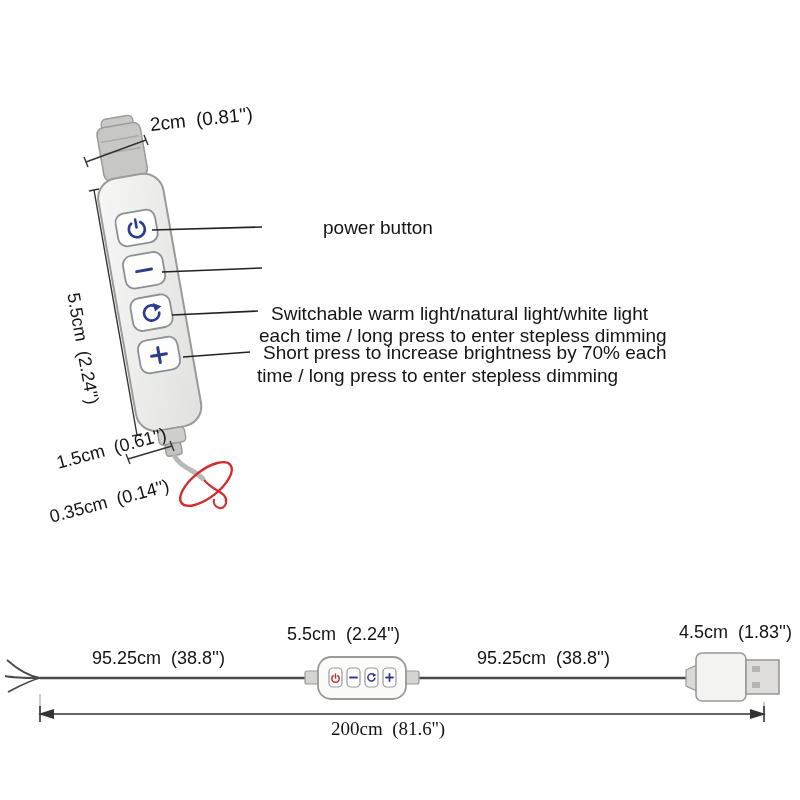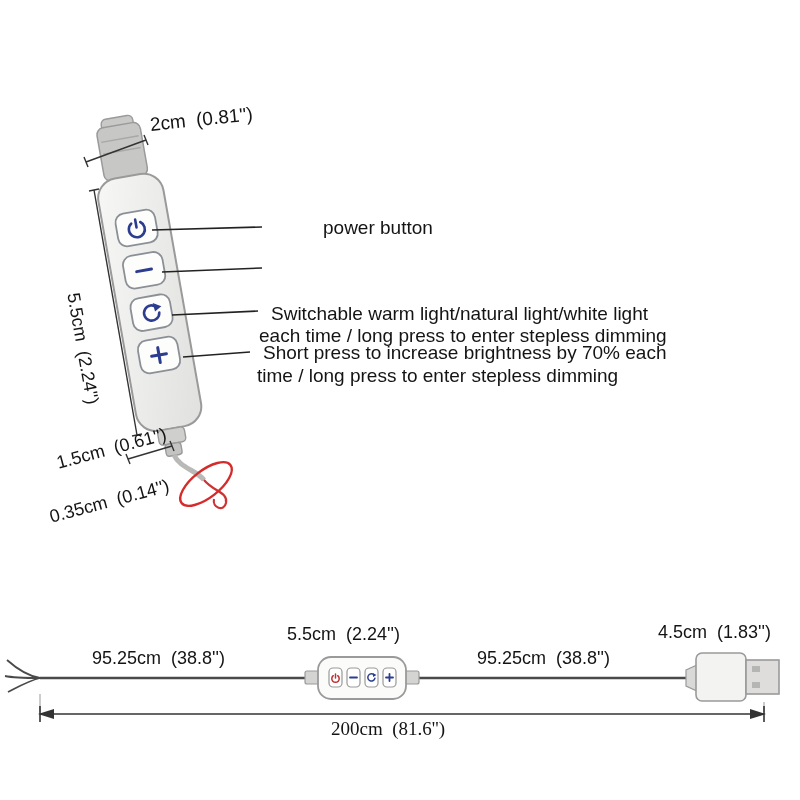--- a/index.html
+++ b/index.html
@@ -169,17 +169,17 @@
   <div class="lbl" style="left:57px;top:452px;transform:rotate(-15deg);transform-origin:left center;">1.5cm  (0.61'')</div>
 
   <div class="lbl" style="left:50px;top:506px;transform:rotate(-15deg);transform-origin:left center;">0.35cm  (0.14'')</div>
 
   <div class="lbl" style="left:92px;top:647px;">95.25cm  (38.8'')</div>
 
   <div class="lbl" style="left:287px;top:623px;">5.5cm  (2.24'')</div>
 
   <div class="lbl" style="left:477px;top:647px;">95.25cm  (38.8'')</div>
 
-  <div class="lbl" style="left:658px;top:621px;">4.5cm  (1.83'')</div>
+  <div class="lbl" style="left:679px;top:621px;">4.5cm  (1.83'')</div>
 
   <div class="lbl big" style="left:331px;top:718px;font-family:Liberation Serif, serif;">200cm  (81.6'')</div>
 
 </div>
 
 </body></html>

